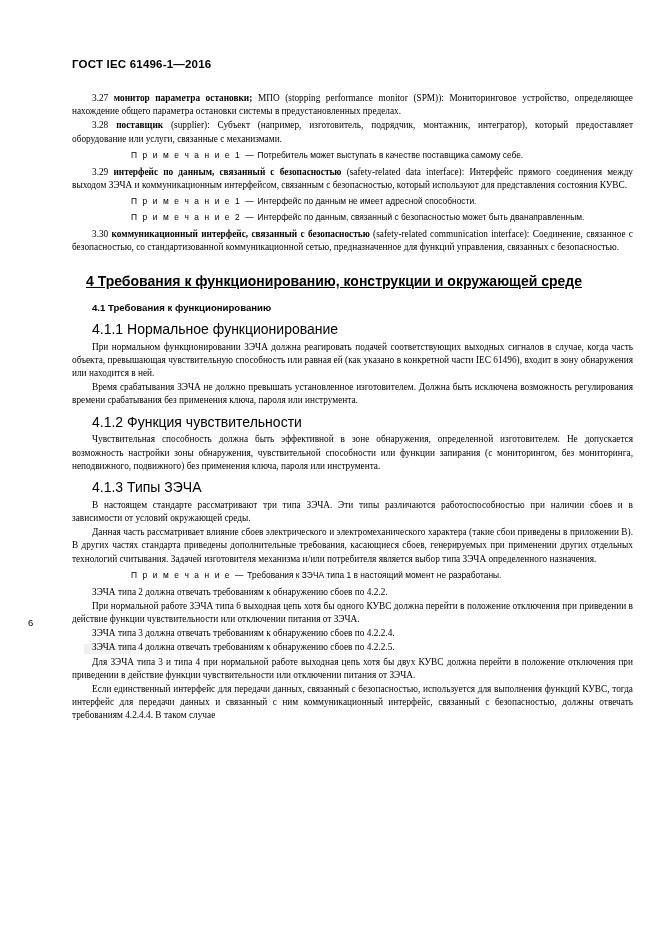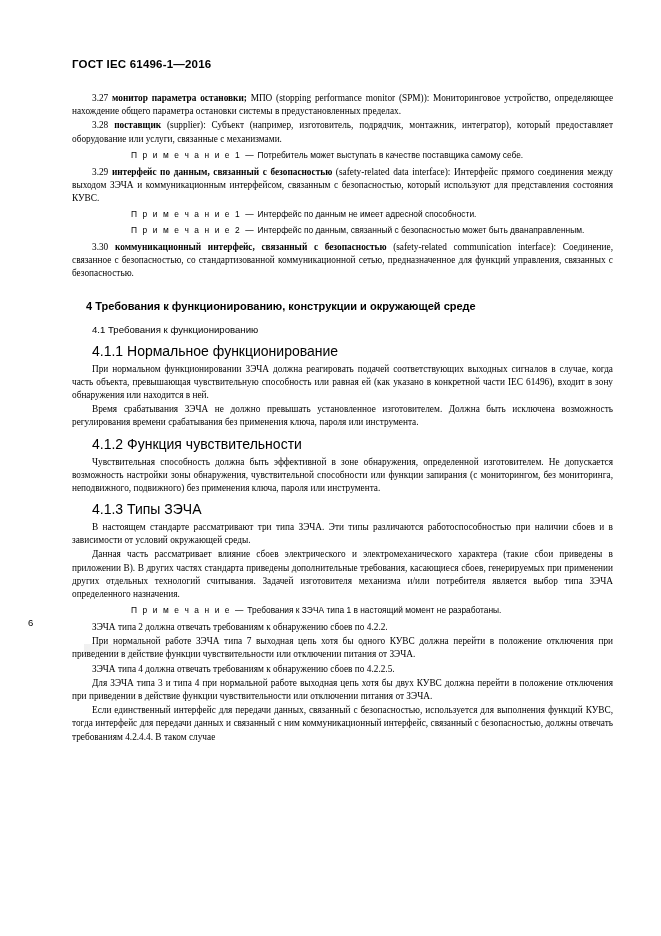--- a/index.html
+++ b/index.html
@@ -14,21 +14,21 @@
     color: #000000;
     position: relative;
     overflow: hidden;
   }
   .page {
     position: absolute;
     left: 0; top: 0;
     width: 661px;
     height: 672px;
     box-sizing: border-box;
-    padding: 58px 48px 30px 72px;
+    padding: 58px 28px 30px 72px;
   }
   .header {
     font-size: 11.5px;
     font-weight: bold;
     letter-spacing: 0.2px;
     margin-bottom: 22px;
   }
   .body-text {
     font-size: 9.3px;
     line-height: 1.42;
@@ -45,29 +45,30 @@
   .note {
     font-size: 8.4px;
     margin: 4px 0 4px 0;
     text-indent: 20px;
   }
   .note .sp {
     letter-spacing: 1.6px;
     margin-left: 39px;
   }
   .sec-title {
-    font-size: 11px;
+    font-size: 14px;
     font-weight: bold;
     margin: 18px 0 4px 0;
     text-indent: 0;
     padding-left: 14px;
+    text-decoration: underline;
   }
   .sub-title {
     font-size: 9.6px;
-    font-weight: normal;
+    font-weight: bold;
     margin: 9px 0 3px 0;
     padding-left: 20px;
   }
   .sub-title2 {
     font-size: 14px;
     font-weight: normal;
     margin: 5px 0 1px 0;
     padding-left: 20px;
   }
   .gap-top { margin-top: 3px; }
@@ -120,21 +121,22 @@
     <div class="sub-title2">4.1.2  Функция чувствительности</div>
     <p class="ind">Чувствительная способность должна быть эффективной в зоне обнаружения, определенной изготовителем. Не допускается возможность настройки зоны обнаружения, чувствительной способности или функции запирания (с мониторингом, без мониторинга, неподвижного, подвижного) без применения ключа, пароля или инструмента.</p>
 
     <div class="sub-title2">4.1.3  Типы ЗЭЧА</div>
     <p class="ind">В настоящем стандарте рассматривают три типа ЗЭЧА. Эти типы различаются работоспособностью при наличии сбоев и в зависимости от условий окружающей среды.</p>
     <p class="ind">Данная часть рассматривает влияние сбоев электрического и электромеханического характера (такие сбои приведены в приложении В). В других частях стандарта приведены дополнительные требования, касающиеся сбоев, генерируемых при применении других отдельных технологий считывания. Задачей изготовителя механизма и/или потребителя является выбор типа ЗЭЧА определенного назначения.</p>
 
     <p class="note"><span class="sp">П р и м е ч а н и е  —</span><span> Требования к ЗЭЧА типа 1 в настоящий момент не разработаны.</span></p>
 
     <p class="ind gap-top">ЗЭЧА типа 2 должна отвечать требованиям к обнаружению сбоев по 4.2.2.</p>
-    <p class="ind">При нормальной работе ЗЭЧА типа 7 выходная цепь хотя бы одного КУВС должна перейти в положение отключения при приведении в действие функции чувствительности или отключении питания от ЗЭЧА.</p>
+    <p class="ind">При нормальной работе ЗЭЧА типа 6 выходная цепь хотя бы одного КУВС должна перейти в положение отключения при приведении в действие функции чувствительности или отключении питания от ЗЭЧА.</p>
+    <p class="ind">ЗЭЧА типа 3 должна отвечать требованиям к обнаружению сбоев по 4.2.2.4.</p>
     <p class="ind">ЗЭЧА типа 4 должна отвечать требованиям к обнаружению сбоев по 4.2.2.5.</p>
     <p class="ind">Для ЗЭЧА типа 3 и типа 4 при нормальной работе выходная цепь хотя бы двух КУВС должна перейти в положение отключения при приведении в действие функции чувствительности или отключении питания от ЗЭЧА.</p>
     <p class="ind">Если единственный интерфейс для передачи данных, связанный с безопасностью, используется для выполнения функций КУВС, тогда интерфейс для передачи данных и связанный с ним коммуникационный интерфейс, связанный с безопасностью, должны отвечать требованиям 4.2.4.4. В таком случае</p>
 
   </div>
 
   <div class="footer-page">6</div>
   <div class="smudge"></div>
 </div>
 

